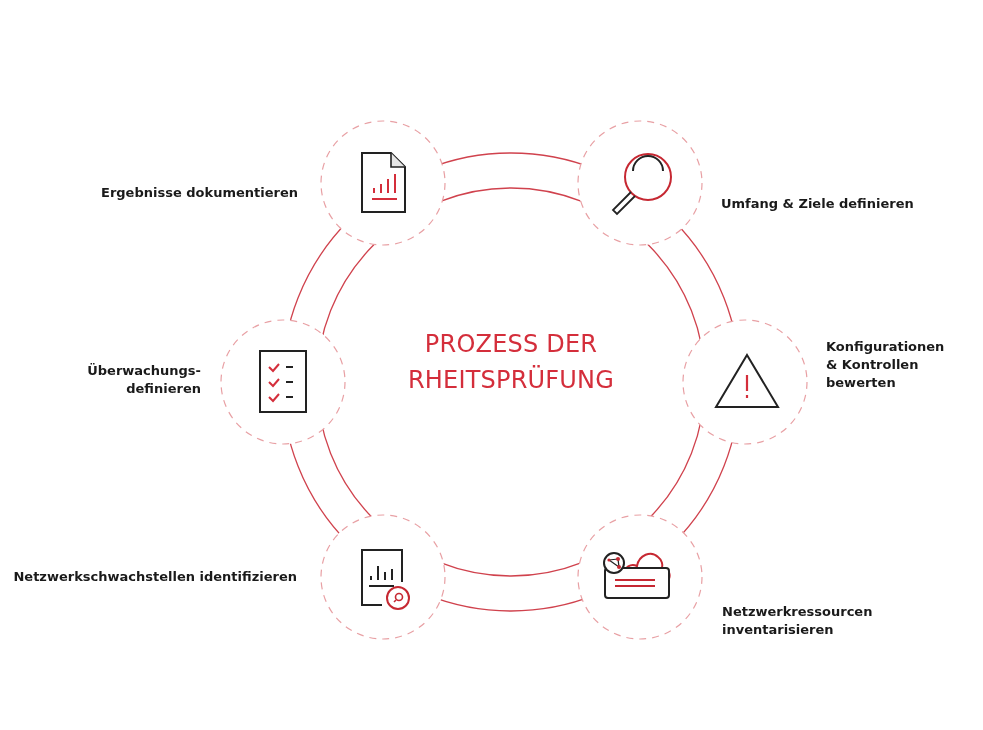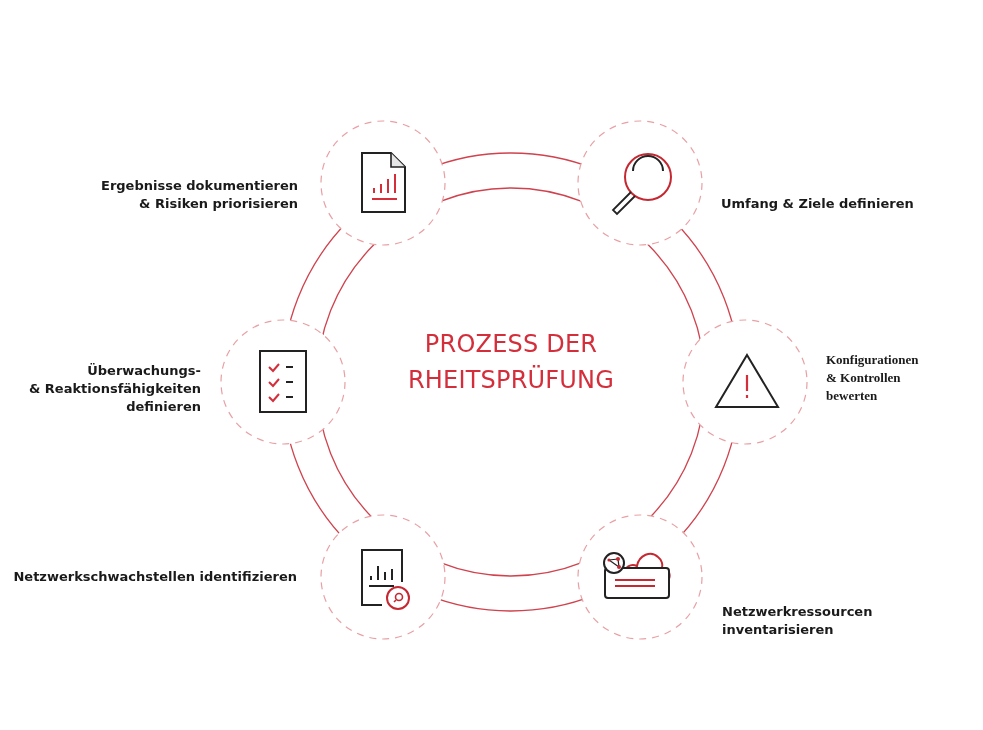--- a/index.html
+++ b/index.html
@@ -122,37 +122,35 @@
 
 <div class="title">
   <span>PROZESS DER</span>
   <span>RHEITSPRÜFUNG</span>
 </div>
 
 <div class="label left-align" style="left:721px; top:195px;">
   <span>Umfang &amp; Ziele definieren</span>
 </div>
 
-<div class="label left-align" style="left:826px; top:351px;font-family:Liberation Serif, serif;">
+<div class="label left-align" style="left:826px; top:338px;">
   <span>Konfigurationen</span>
   <span>&amp; Kontrollen</span>
   <span>bewerten</span>
 </div>
 
 <div class="label left-align" style="left:722px; top:603px;">
   <span>Netzwerkressourcen</span>
   <span>inventarisieren</span>
 </div>
 
 <div class="label right-align" style="right:686px; top:568px;">
   <span>Netzwerkschwachstellen identifizieren</span>
 </div>
 
 <div class="label right-align" style="right:782px; top:362px;">
   <span>Überwachungs-</span>
-  <span>&amp; Reaktionsfähigkeiten</span>
   <span>definieren</span>
 </div>
 
-<div class="label right-align" style="right:685px; top:177px;">
+<div class="label right-align" style="right:685px; top:184px;">
   <span>Ergebnisse dokumentieren</span>
-  <span>&amp; Risiken priorisieren</span>
 </div>
 
 </body></html>

